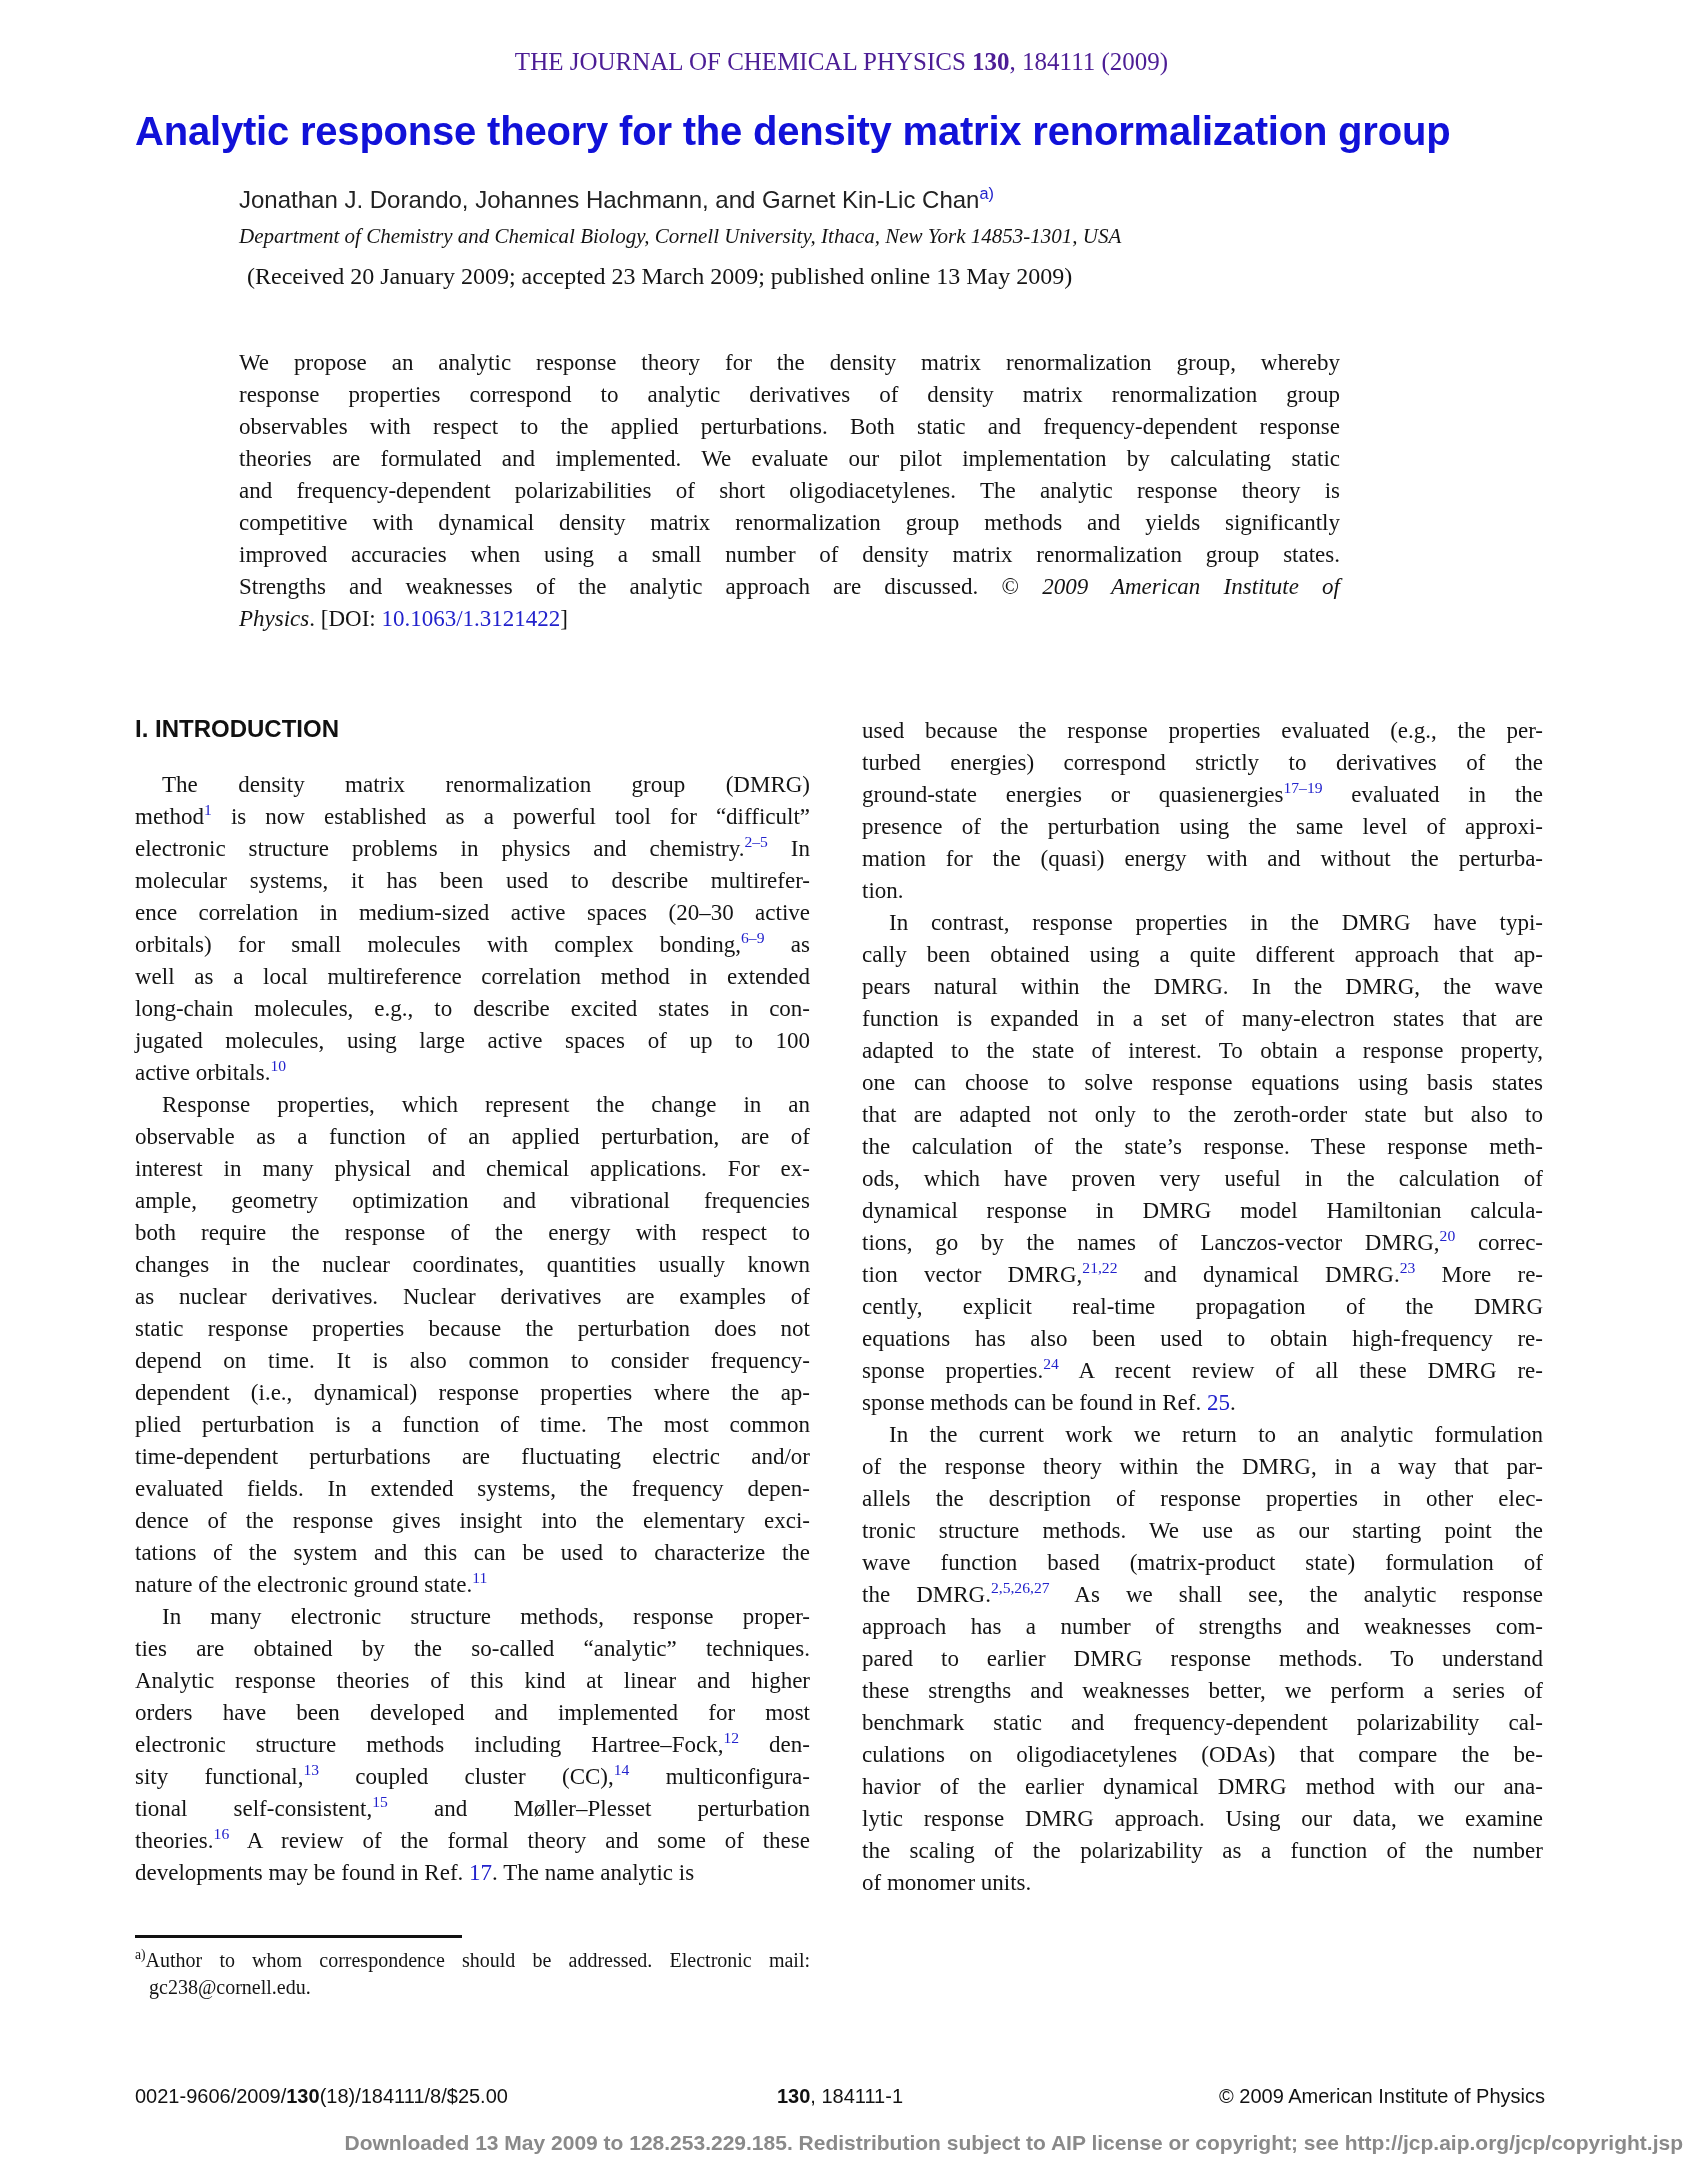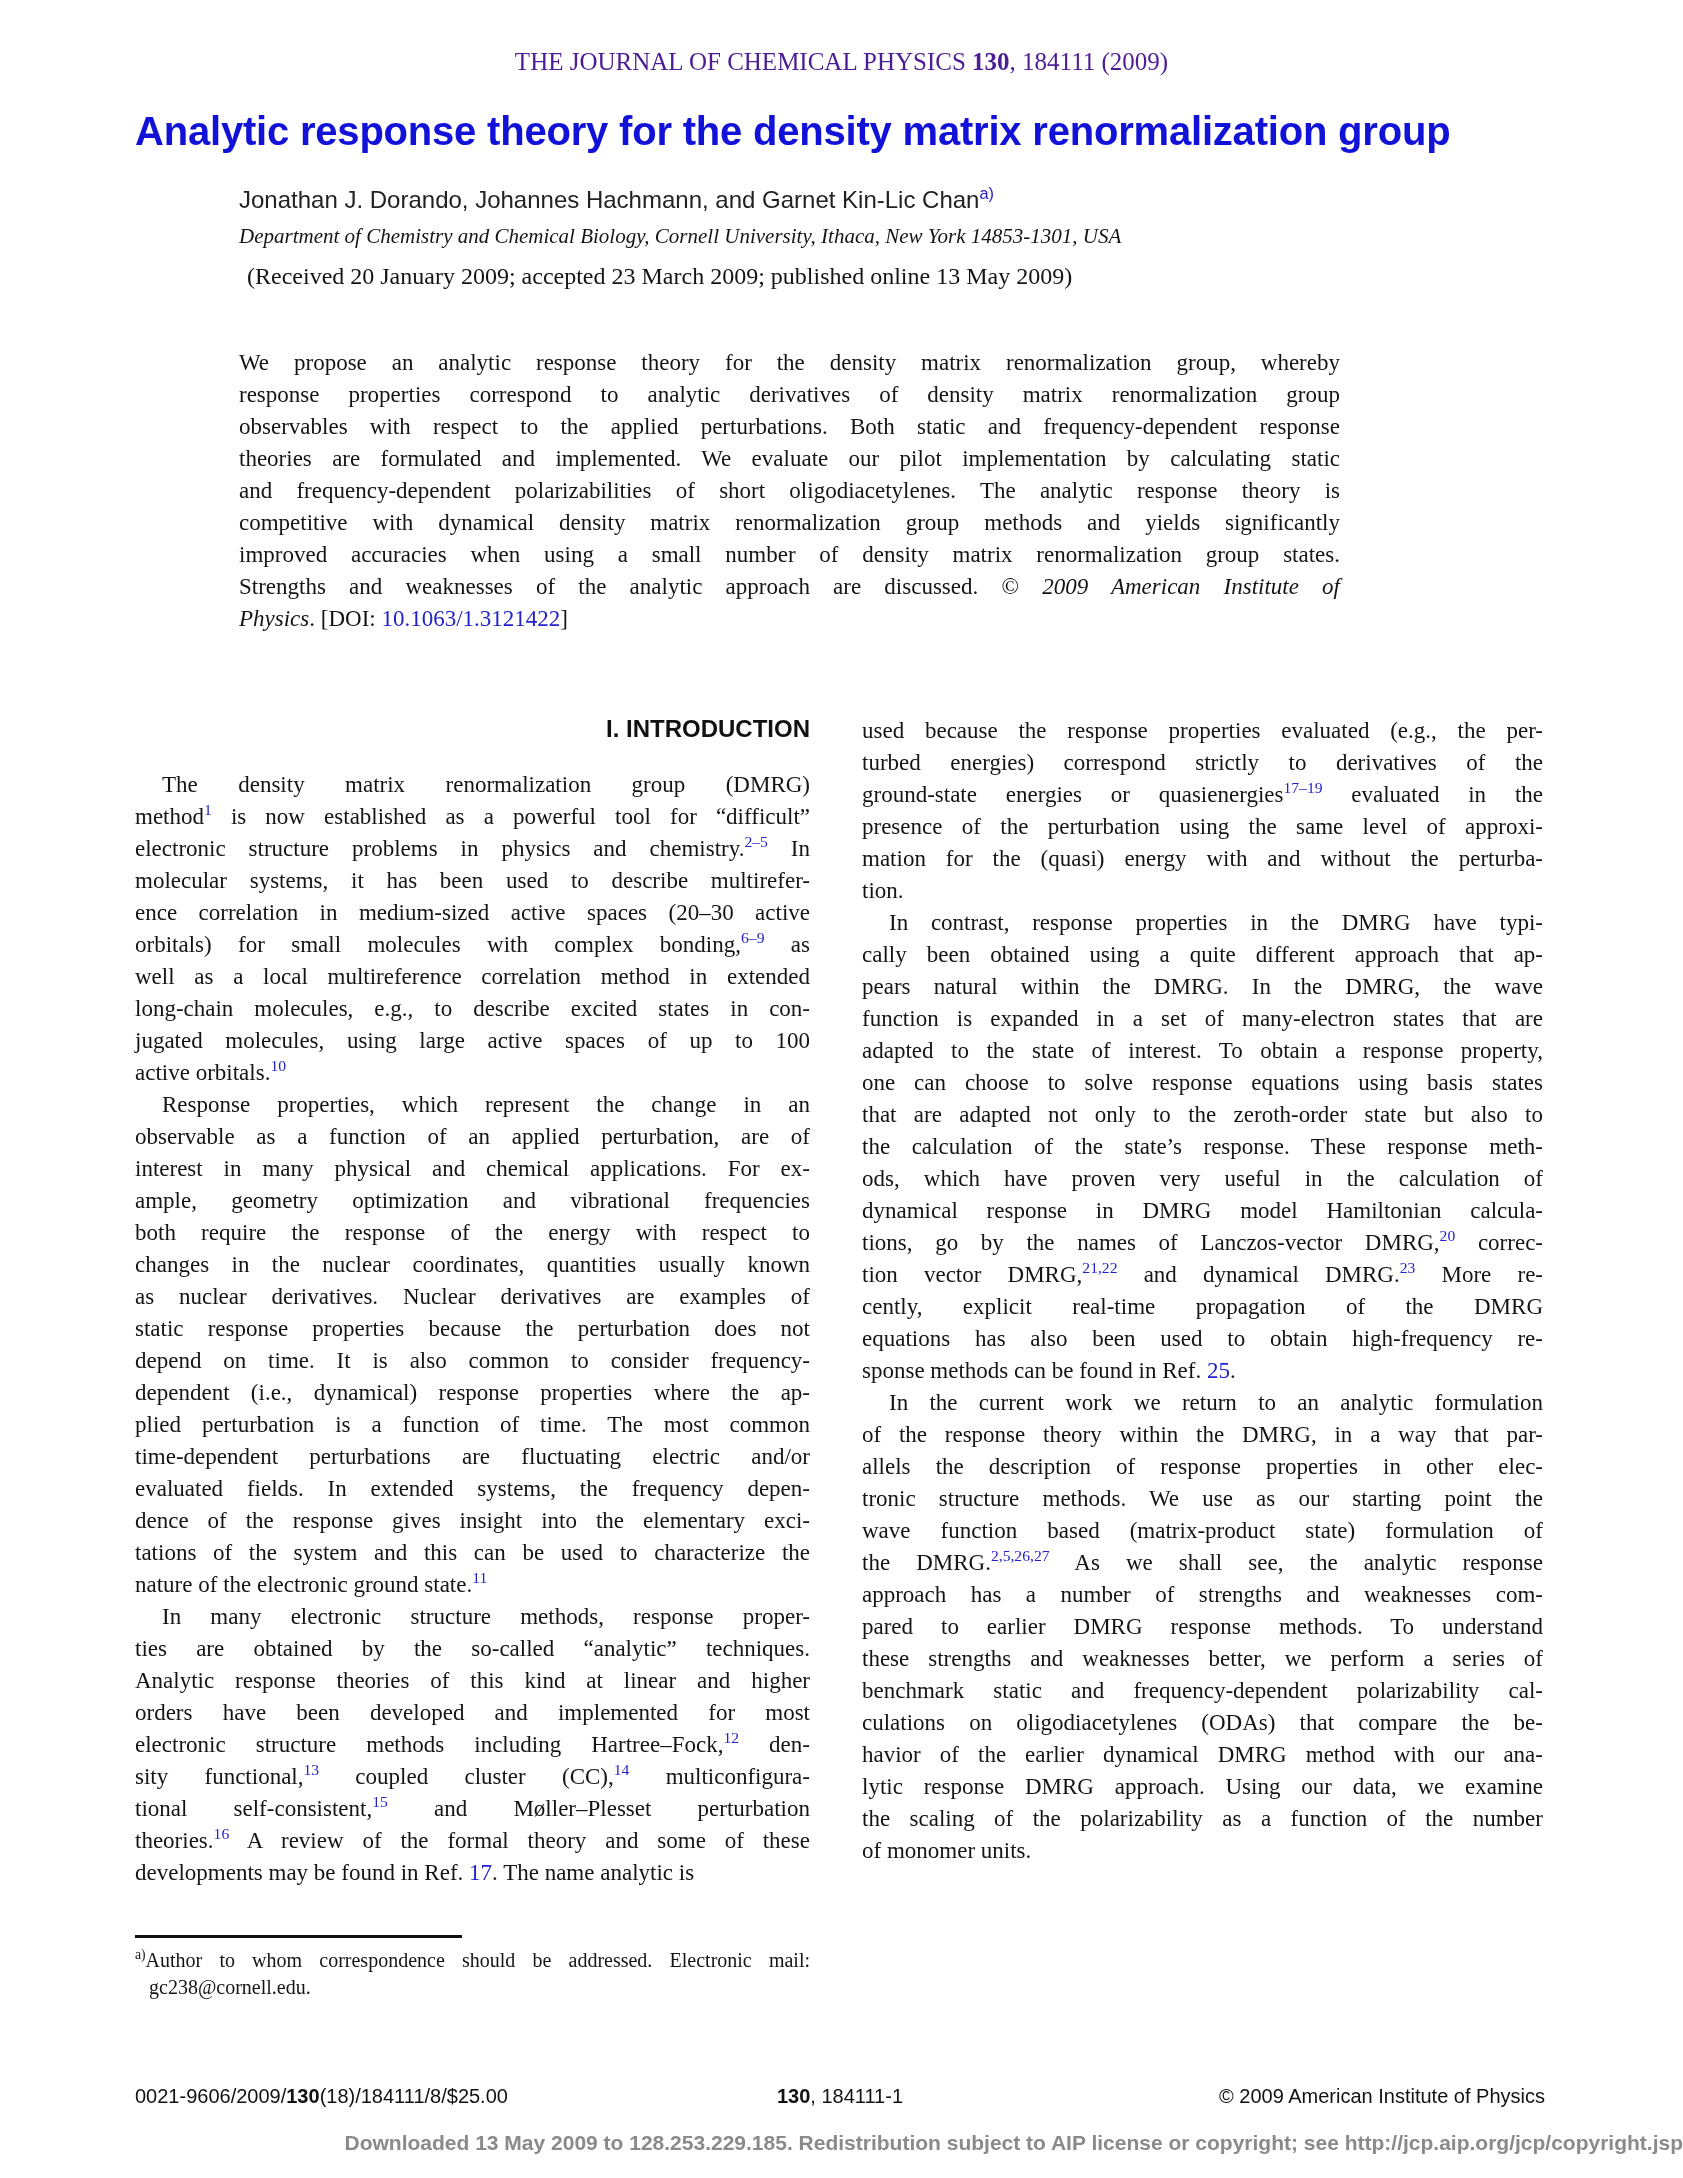--- a/index.html
+++ b/index.html
@@ -57,21 +57,20 @@
   .col{
     position:absolute;
     font:23px/32px "Liberation Serif",serif;
   }
   .col.left{top:715px;left:135px;width:675px;}
   .col.right{top:715px;left:862px;width:681px;}
   .sec-heading{
     font:bold 24px "Liberation Sans",sans-serif;
     color:#111;
     margin-bottom:26px;
-    text-align:right;
   }
   .line{
     text-align:justify;
     text-align-last:justify;
     text-justify:inter-word;
   }
   .line.last{text-align-last:left;}
   .line.indent{text-indent:27px;}
   sup.ref{
     color:var(--link);
@@ -202,20 +201,21 @@
         <div class="line">adapted to the state of interest. To obtain a response property,</div>
         <div class="line">one can choose to solve response equations using basis states</div>
         <div class="line">that are adapted not only to the zeroth-order state but also to</div>
         <div class="line">the calculation of the state’s response. These response meth-</div>
         <div class="line">ods, which have proven very useful in the calculation of</div>
         <div class="line">dynamical response in DMRG model Hamiltonian calcula-</div>
         <div class="line">tions, go by the names of Lanczos-vector DMRG,<sup class="ref">20</sup> correc-</div>
         <div class="line">tion vector DMRG,<sup class="ref">21,22</sup> and dynamical DMRG.<sup class="ref">23</sup> More re-</div>
         <div class="line">cently, explicit real-time propagation of the DMRG</div>
         <div class="line">equations has also been used to obtain high-frequency re-</div>
+        <div class="line">sponse properties.<sup class="ref">24</sup> A recent review of all these DMRG re-</div>
         <div class="line last">sponse methods can be found in Ref. <span class="link">25</span>.</div>
       </div>
       <div class="para">
         <div class="line indent">In the current work we return to an analytic formulation</div>
         <div class="line">of the response theory within the DMRG, in a way that par-</div>
         <div class="line">allels the description of response properties in other elec-</div>
         <div class="line">tronic structure methods. We use as our starting point the</div>
         <div class="line">wave function based (matrix-product state) formulation of</div>
         <div class="line">the DMRG.<sup class="ref">2,5,26,27</sup> As we shall see, the analytic response</div>
         <div class="line">approach has a number of strengths and weaknesses com-</div>

